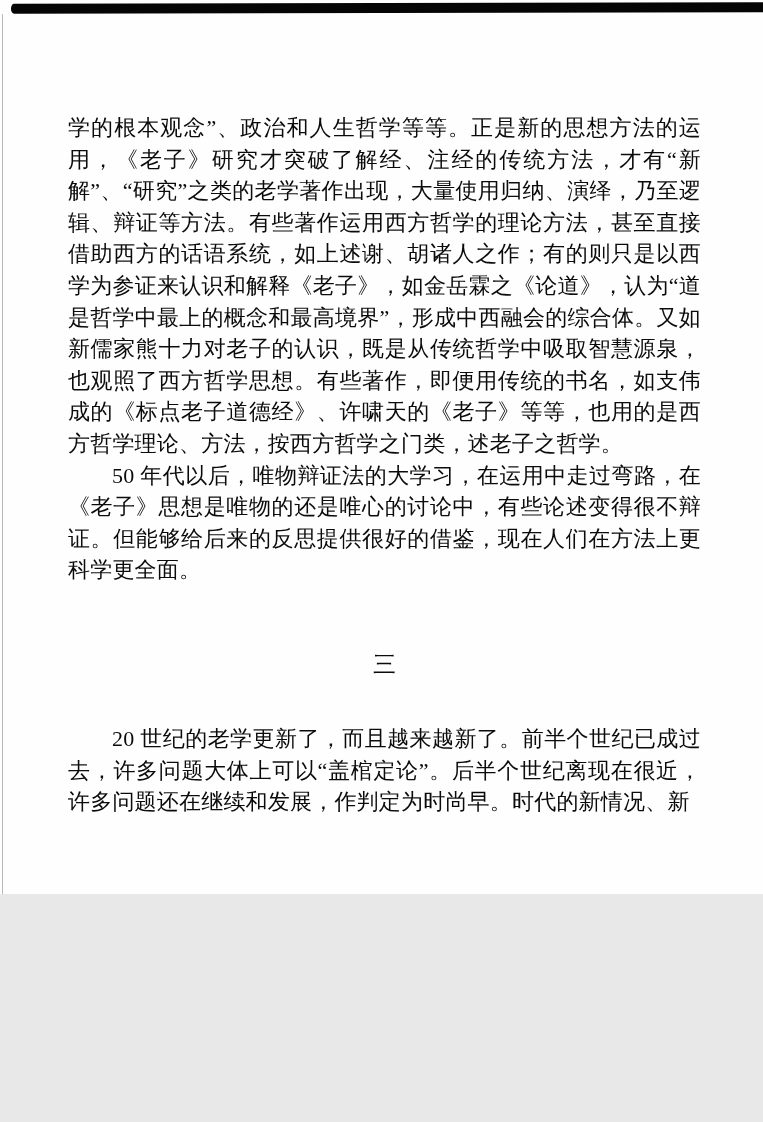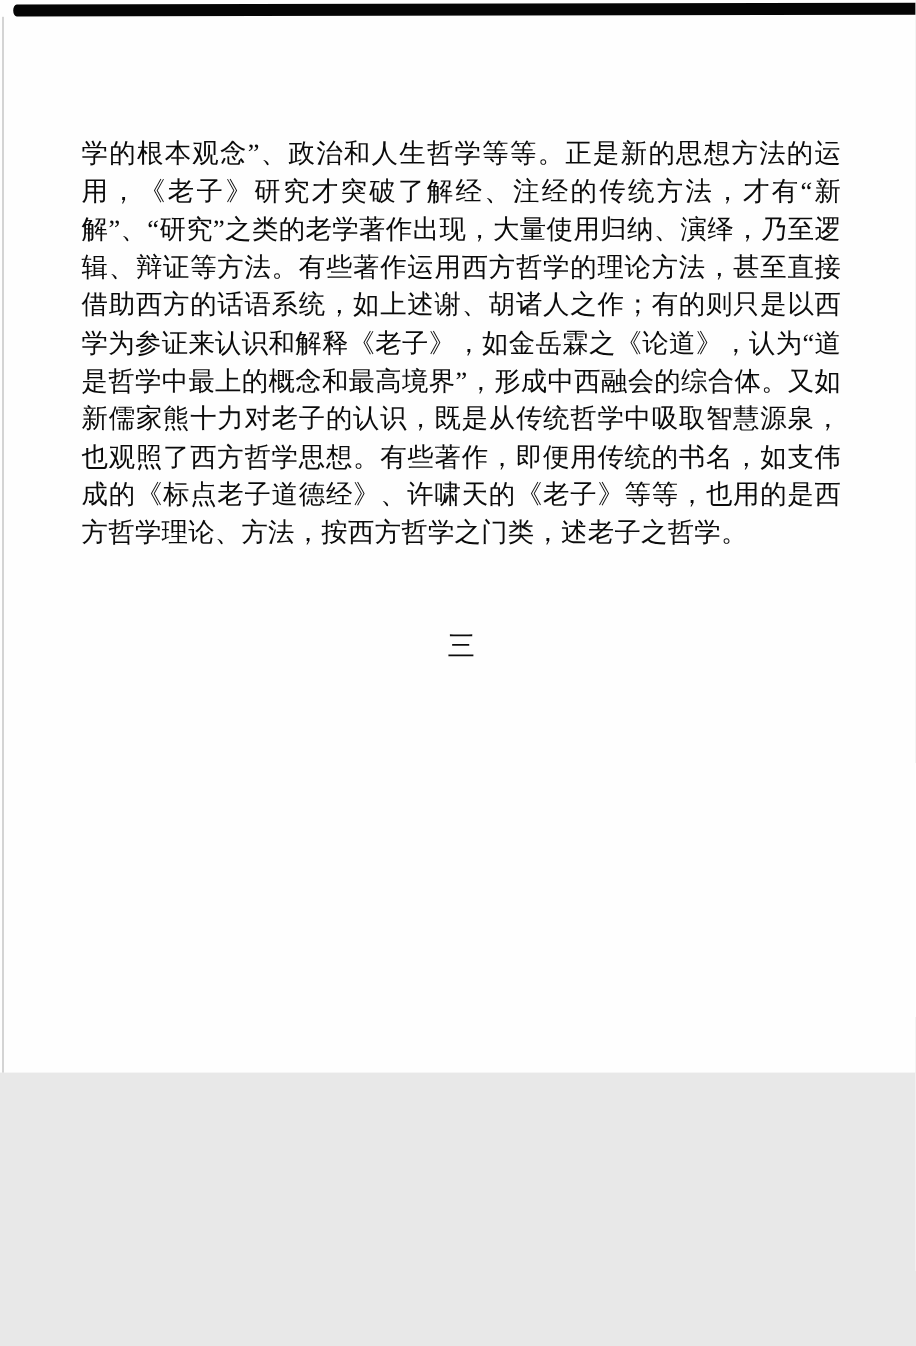--- a/index.html
+++ b/index.html
@@ -73,20 +73,22 @@
 </head>
 <body>
 
 <div id="screen">
 
   <div class="scan-bar"></div>
   <div class="scan-edge"></div>
 
   <div class="text-block">
     <p>学的根本观念”、政治和人生哲学等等。正是新的思想方法的运用，《老子》研究才突破了解经、注经的传统方法，才有“新解”、“研究”之类的老学著作出现，大量使用归纳、演绎，乃至逻辑、辩证等方法。有些著作运用西方哲学的理论方法，甚至直接借助西方的话语系统，如上述谢、胡诸人之作；有的则只是以西学为参证来认识和解释《老子》，如金岳霖之《论道》，认为“道是哲学中最上的概念和最高境界”，形成中西融会的综合体。又如新儒家熊十力对老子的认识，既是从传统哲学中吸取智慧源泉，也观照了西方哲学思想。有些著作，即便用传统的书名，如支伟成的《标点老子道德经》、许啸天的《老子》等等，也用的是西方哲学理论、方法，按西方哲学之门类，述老子之哲学。</p>
+    <p class="indent">50 年代以后，唯物辩证法的大学习，在运用中走过弯路，在《老子》思想是唯物的还是唯心的讨论中，有些论述变得很不辩证。但能够给后来的反思提供很好的借鉴，现在人们在方法上更科学更全面。</p>
 
     <h2 class="section-heading">三</h2>
 
+    <p class="indent">20 世纪的老学更新了，而且越来越新了。前半个世纪已成过去，许多问题大体上可以“盖棺定论”。后半个世纪离现在很近，许多问题还在继续和发展，作判定为时尚早。时代的新情况、新</p>
   </div>
 
   <div class="page-number">6</div>
 
 </div>
 
 </body></html>

